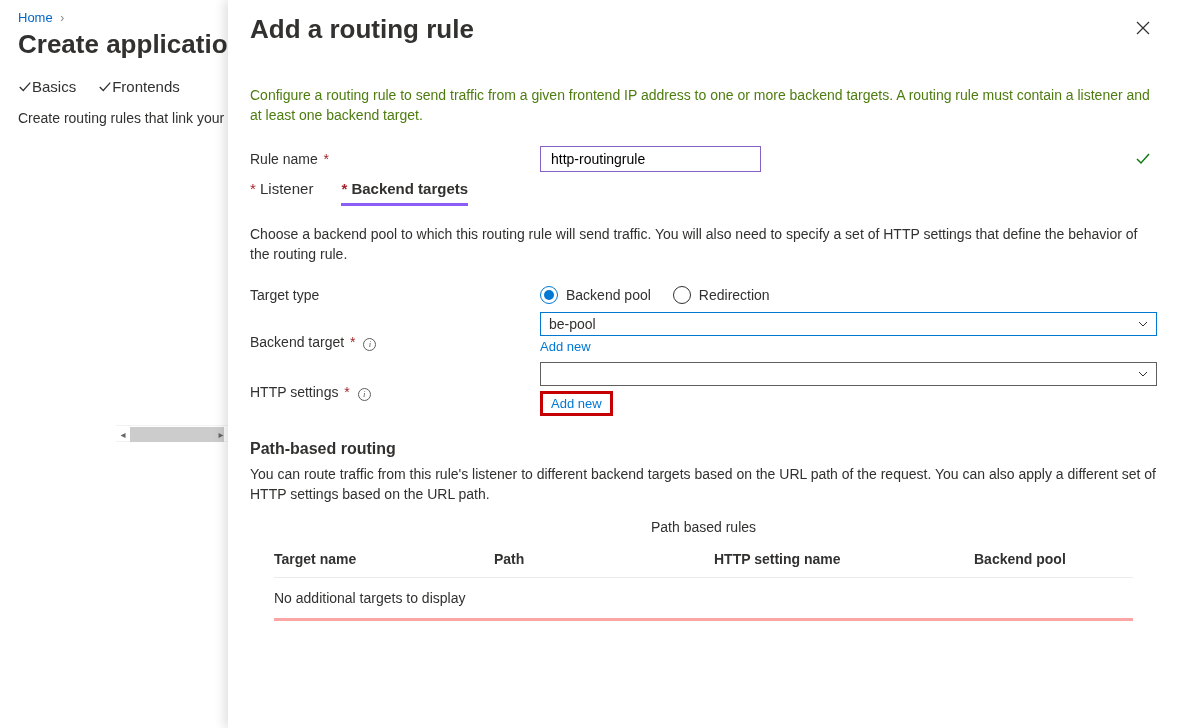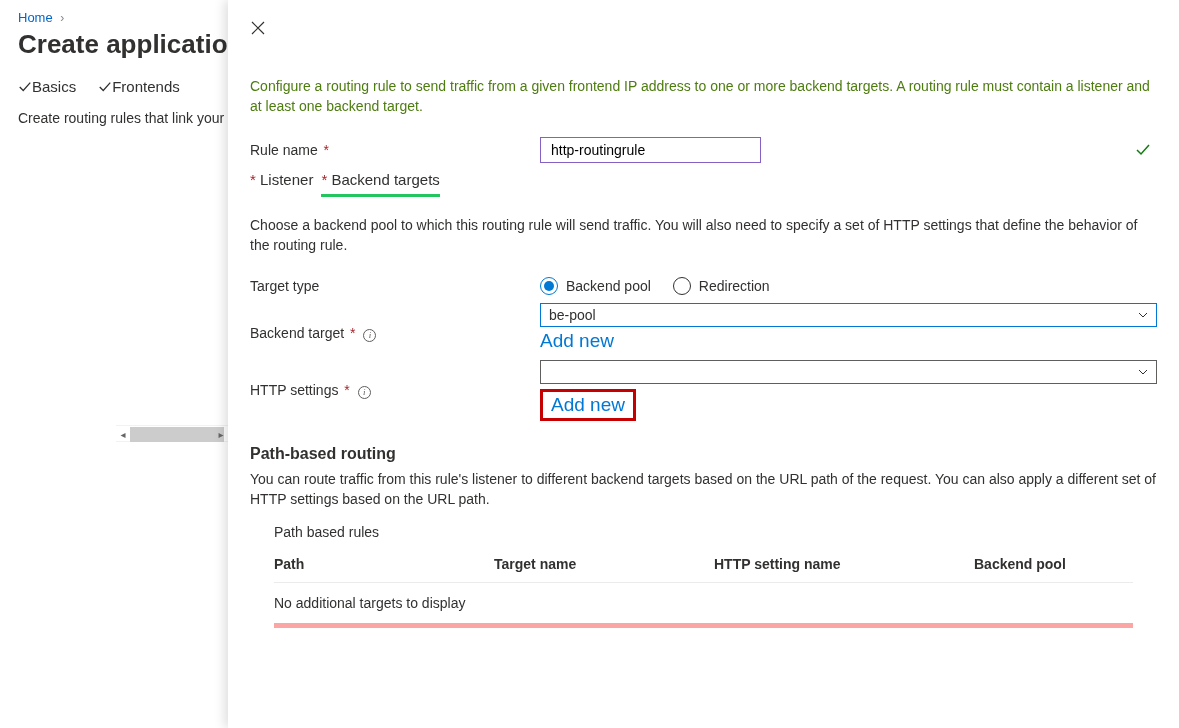--- a/index.html
+++ b/index.html
@@ -51,51 +51,51 @@
   .form-row { display:flex; align-items:center; margin-bottom:8px; }
   .form-label { width: 290px; font-size:14px; }
   .req { color:#a4262c; margin-left:2px; }
   .text-input {
     flex:1; height:26px; border:1px solid #8661c5; padding:0 28px 0 10px; font-size:14px;
     background:#fff; position:relative;
   }
   .input-wrap { position:relative; flex:1; }
   .valid-icon { position:absolute; right:6px; top:5px; width:16px; height:16px; }
 
-  .tabs { display:flex; gap:8px; border-bottom:none; margin-bottom:18px;}
+  .tabs { display:flex; gap:28px; border-bottom:none; margin-bottom:18px;}
   .tab { font-size:15px; padding-bottom:6px; cursor:pointer; }
   .tab-req::before { content:"* "; color:#a4262c; }
-  .tab.active { font-weight:400; border-bottom:3px solid #22c55e; }
+  .tab.active { font-weight:700; border-bottom:3px solid #8b5cf6; }
 
   .sub-desc { font-size:14px; line-height:1.45; margin-bottom:22px; }
 
   .radio-group { display:flex; gap:22px; align-items:center; }
   .radio { display:inline-flex; align-items:center; gap:8px; font-size:14px; }
   .radio-outer { width:18px; height:18px; border:1px solid #323130; border-radius:50%; display:flex; align-items:center; justify-content:center;}
   .radio-outer.selected { border-color:#0078d4;}
   .radio-inner { width:10px; height:10px; background:#0078d4; border-radius:50%; }
 
   .dropdown { flex:1; height:24px; border:1px solid #0078d4; display:flex; align-items:center; justify-content:space-between; padding:0 8px; font-size:14px;}
   .dropdown.plain { border:1px solid #605e5c; }
   .chev { width:10px; height:10px; }
-  .link-small { color:#0078d4; font-size:19px; display:inline-block; margin-top:3px; cursor:pointer;}
+  .link-small { color:#0078d4; font-size:13px; display:inline-block; margin-top:3px; cursor:pointer;}
   .link-small.highlight { border:3px solid #c60000; padding:2px 8px; margin-top:5px; background:#fff;}
   .info-icon { width:13px; height:13px; border:1px solid #605e5c; border-radius:50%; display:inline-flex; align-items:center; justify-content:center; font-size:9px; margin-left:4px; color:#605e5c; font-style:italic; font-family:serif;}
 
   .sec-heading { font-size:16px; font-weight:600; margin-top:24px; margin-bottom:6px;}
   .sec-desc { font-size:14px; line-height:1.45; margin-bottom:14px;}
 
   .rules-box { padding:0 24px; }
-  .rules-title { font-size:14px; margin-bottom:16px;}
+  .rules-title { font-size:14px; margin-bottom:16px;text-align:center;}
   .rules-header { display:flex; font-weight:600; font-size:14px; padding-bottom:10px; border-bottom:1px solid #edebe9; }
   .rules-header span:nth-child(1){width:220px}
   .rules-header span:nth-child(2){width:220px}
   .rules-header span:nth-child(3){width:260px}
   .rules-header span:nth-child(4){flex:1}
-  .rules-empty { font-size:14px; padding:12px 0; border-bottom:5px solid #fca5a5;}
+  .rules-empty { font-size:14px; padding:12px 0; border-bottom:3px solid #fca5a5;}
   .link-bottom { color:#0066cc; font-size:14px; display:inline-block; margin-top:40px; cursor:pointer;}
 
   .stack-right { flex:1; }
 </style>
 </head>
 <body>
 
 <div class="breadcrumb">
   <a href="#">Home</a>
   <span class="breadcrumb-sep">›</span>
@@ -127,20 +127,21 @@
 <div class="bottom-label">Public: appgw-p</div>
 
 <div class="scrollbar-track">
   <div class="scrollbar-btn left">◂</div>
   <div class="scrollbar-thumb"></div>
   <div class="scrollbar-btn right">▸</div>
 </div>
 
 <div class="panel">
   <div class="panel-header">
+    <div class="panel-title">Add a routing rule</div>
     <svg class="close-icon" viewBox="0 0 16 16">
         <path d="M2 2 L14 14 M14 2 L2 14" stroke="#323130" stroke-width="1.2"></path>
       </svg>
   </div>
 
   <div class="panel-desc">Configure a routing rule to send traffic from a given frontend IP address to one or more backend targets. A routing rule must contain a listener and at least one backend target.</div>
 
   <div class="form-row">
     <div class="form-label"><span>Rule name</span> <span class="req">*</span></div>
     <div class="input-wrap">
@@ -205,21 +206,21 @@
       <span class="link-small highlight">Add new</span>
     </div>
   </div>
 
   <div class="sec-heading">Path-based routing</div>
   <div class="sec-desc">You can route traffic from this rule's listener to different backend targets based on the URL path of the request. You can also apply a different set of HTTP settings based on the URL path.</div>
 
   <div class="rules-box">
     <div class="rules-title">Path based rules</div>
     <div class="rules-header">
+      <span>Target name</span>
       <span>Path</span>
-      <span>Target name</span>
       <span>HTTP setting name</span>
       <span>Backend pool</span>
     </div>
     <div class="rules-empty">No additional targets to display</div>
   </div>
 
 </div>
 
 </body></html>

